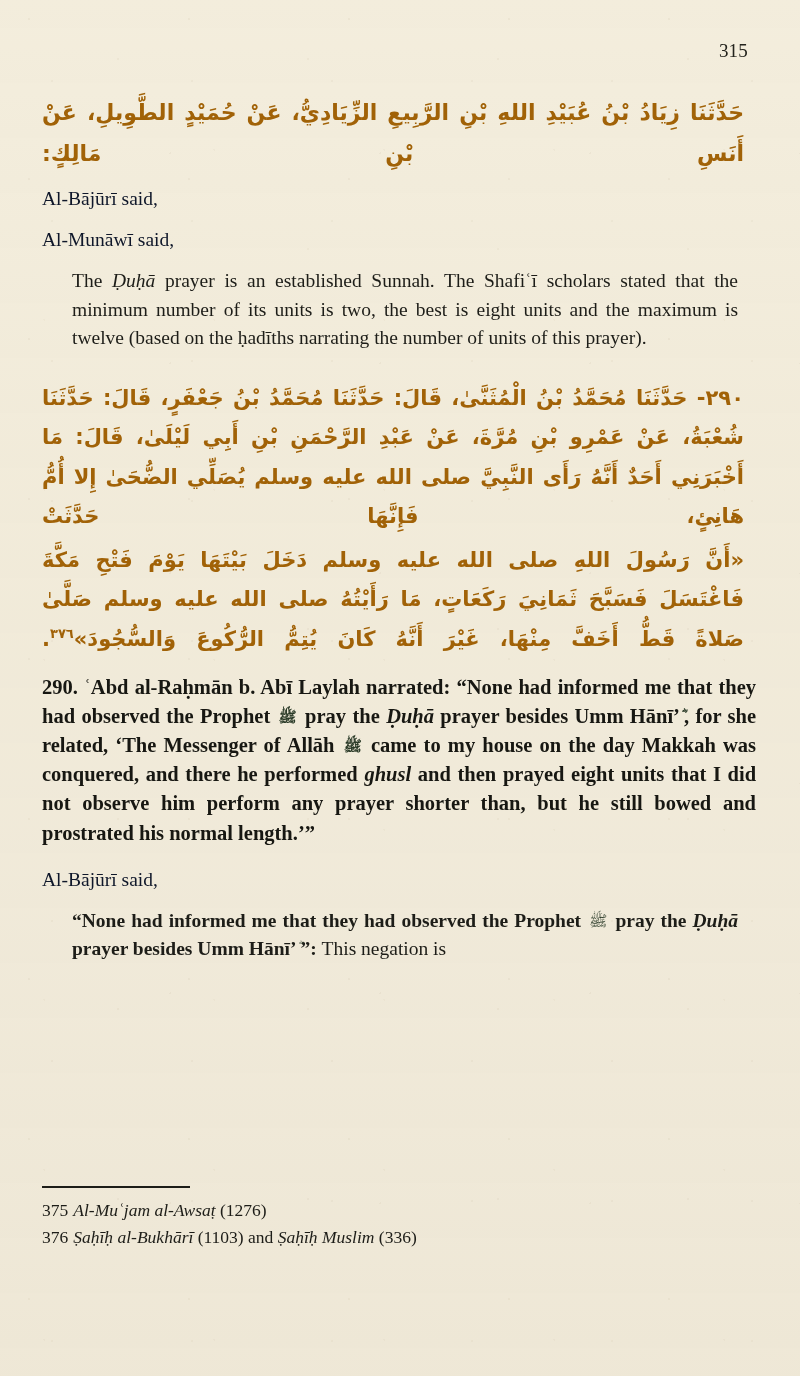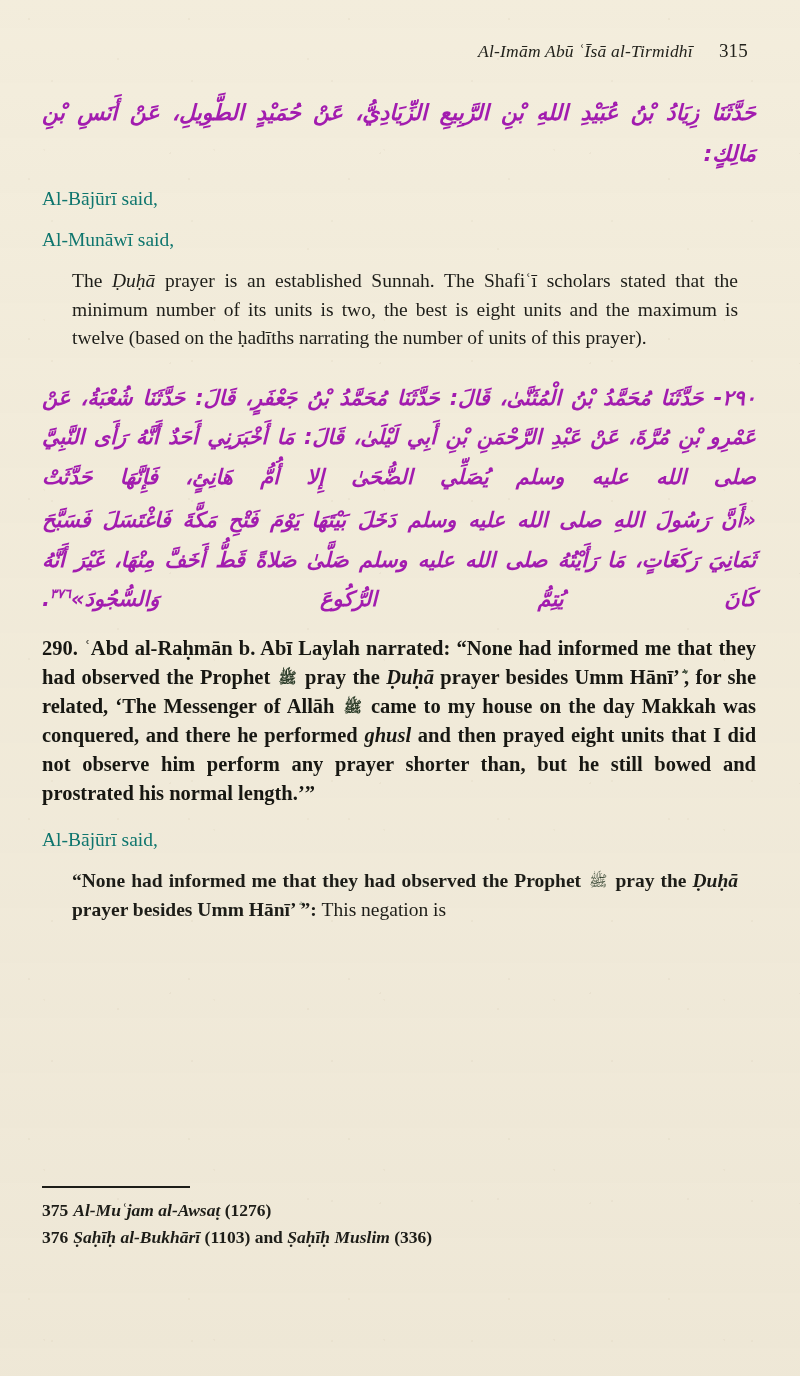--- a/index.html
+++ b/index.html
@@ -61,26 +61,25 @@
     text-align: center;
   }
 
   
   .arabic {
     direction: rtl;
     text-align: justify;
     text-align-last: justify;
     font-family: "DejaVu Sans", "Liberation Sans", sans-serif;
     font-weight: 700;
-    color: #a21caf;
+    color: #a16207;
     font-size: 22px;
     line-height: 1.88;
-    margin: 0 0 4px 0;
+    margin: 0 12px 4px 0;
     word-spacing: 1px;
-    font-style: italic;
   }
   .arabic.small-lead {
     font-size: 21px;
   }
   .arabic .fn {
     font-size: 13px;
     vertical-align: super;
     font-weight: 700;
   }
   .arabic-block { margin-bottom: 10px; }
@@ -93,21 +92,21 @@
     line-height: 1.42;
     text-align: justify;
     margin: 8px 0 18px 0;
     color: #171712;
     hyphens: auto;
   }
   .said {
     font-size: 19.5px;
     line-height: 1.4;
     margin: 0 0 14px 0;
-    color: #0f766e;
+    color: #0f172a;
   }
   .commentary {
     margin: 0 0 22px 0;
     padding-left: 30px;
     padding-right: 18px;
     font-size: 19.5px;
     line-height: 1.46;
     text-align: justify;
     color: #1d1d18;
     hyphens: auto;
@@ -128,21 +127,20 @@
     top: -1px;
   }
 
   
   .footnotes {
     position: absolute;
     left: 42px;
     right: 28px;
     top: 1186px;
     z-index: 3;
-    font-weight: bold;
   }
   .fn-rule {
     width: 148px;
     height: 2px;
     background: #1d1d18;
     margin: 0 0 9px 0;
   }
   .fn-line {
     font-size: 17.5px;
     line-height: 1.55;
@@ -150,21 +148,20 @@
   }
   .fn-line .num { margin-right: 5px; }
 </style>
 </head>
 <body>
 
 <div class="page">
   <div class="content">
 
     <div class="runhead">
-      <span class="title">Al-Imām Abū ʿĪsā al-Tirmidhī</span>
       <span class="folio">315</span>
     </div>
 
     <div class="arabic-block">
       <p class="arabic">حَدَّثَنَا زِيَادُ بْنُ عُبَيْدِ اللهِ بْنِ الرَّبِيعِ الزِّيَادِيُّ، عَنْ حُمَيْدٍ الطَّوِيلِ، عَنْ أَنَسِ بْنِ مَالِكٍ:</p>
     </div>
 
 
     <p class="said">Al-Bājūrī said,</p>
 

